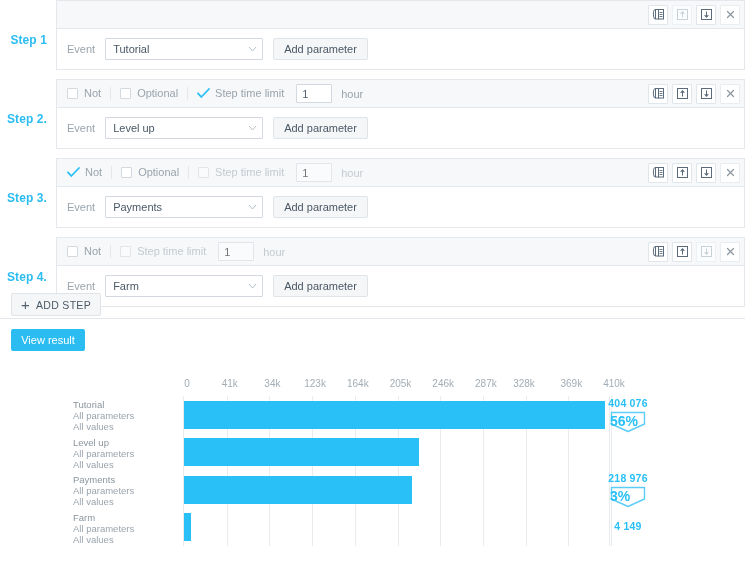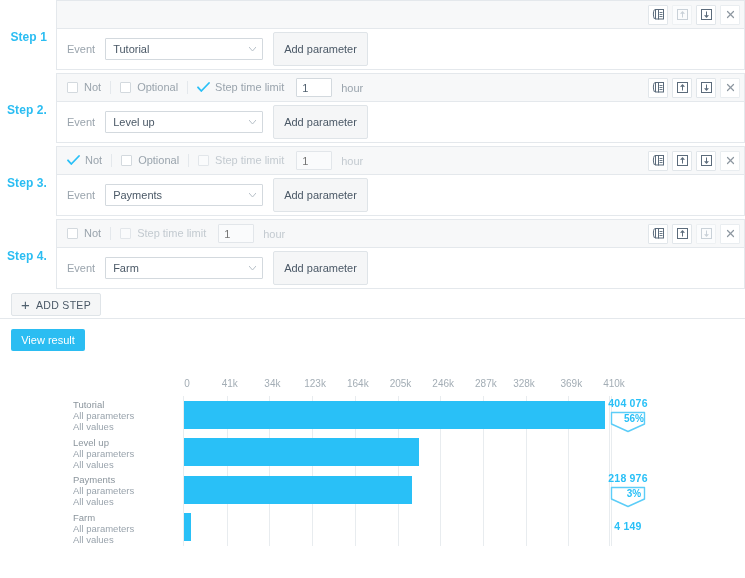--- a/index.html
+++ b/index.html
@@ -19,21 +19,21 @@
     width: 56px; flex: 0 0 56px;
     display: flex; align-items: center; justify-content: flex-end;
     padding-right: 9px;
     color: #2bbdf2; font-weight: bold; font-size: 12px;
     letter-spacing: .1px;
   }
   .step-card {
     flex: 1 1 auto;
     border: 1px solid #e4e8ec;
     background: #6d28d9;
-    margin-bottom: 3px;
+    margin-bottom: 9px;
   }
   .card-head {
     background: #f7f8f9;
     border-bottom: 1px solid #e4e8ec;
     height: 28px;
     display: flex; align-items: center;
     padding: 0 4px 0 10px;
   }
   .card-body {
     height: 40px;
@@ -112,21 +112,21 @@
   .select .caret {
     position: absolute; right: 6px; top: 50%;
     width: 7px; height: 4px; margin-top: -2px;
   }
   .btn-add {
     height: 22px;
     border: 1px solid #dfe4e8;
     background: #f5f6f7;
     border-radius: 2px;
     font-size: 11px; color: #4a5866;
-    padding: 16px 10px;
+    padding: 4px 10px;
     display: flex; align-items: center;
     cursor: pointer;
     font-family: "Liberation Sans", sans-serif;
   }
 
   
   .addstep-wrap { position: absolute; left: 11px; top: 293px; }
   .btn-addstep {
     height: 23px;
     border: 1px solid #dfe4e8;
@@ -196,22 +196,22 @@
   }
   .badge {
     margin-top: 2px;
     position: relative;
     width: 36px; height: 22px;
     margin-left: auto; margin-right: auto;
   }
   .badge svg { position: absolute; left: 0; top: 0; }
   .badge span {
     position: absolute; left: 0; top: 2px; width: 48px;
-    text-align: center;
-    font-size: 10px; font-weight: bold; color: #29c0f7;
+    text-align: left;
+    font-size: 14px; font-weight: bold; color: #29c0f7;
   }
 </style>
 </head>
 <body>
 
 <div class="page">
 
   <div class="steps" id="steps-list">
       <div class="step-row">
         <div class="step-label">Step 1</div>

